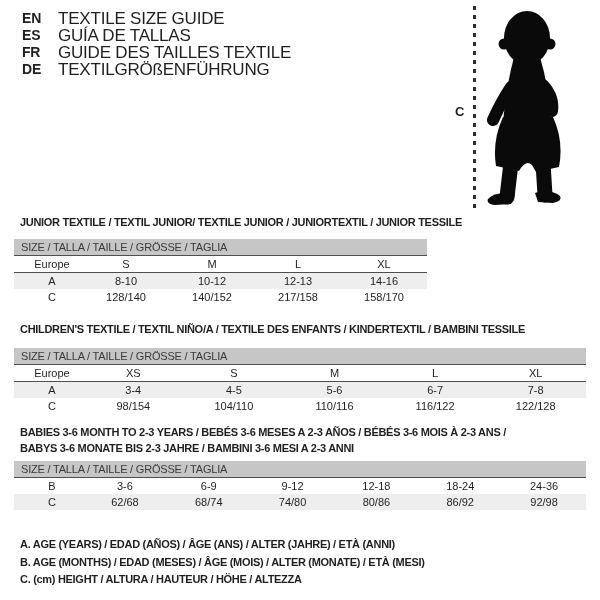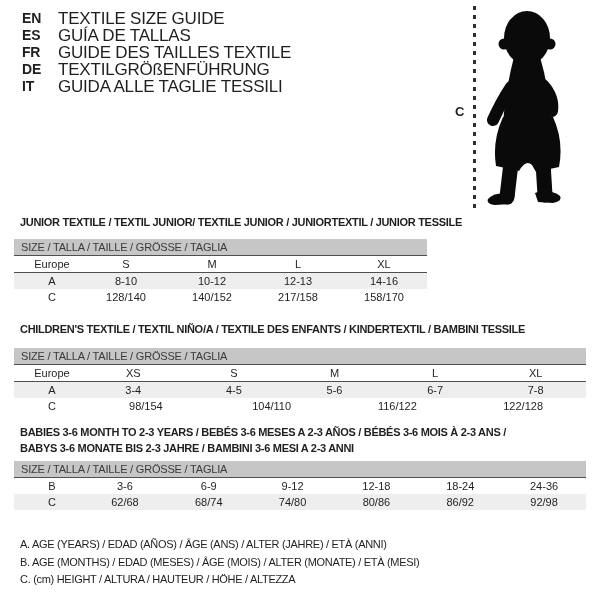--- a/index.html
+++ b/index.html
@@ -38,21 +38,21 @@
     border-bottom:1px solid var(--divider-dark);
   }
   .tbl-row{display:flex; height:16px; line-height:16px;}
   .tbl-row.shaded{background:var(--shaded-row);}
   .tbl-row.divider{border-bottom:1px solid var(--divider-dark);}
   .cell{white-space:nowrap;}
   .label-cell{width:62px; padding-left:7px; text-align:center;}
   .value-cell{flex:1; text-align:center;}
   
   .footnotes{position:absolute; left:20px; top:536px;}
-  .footnote{font-size:11px; font-weight:normal; letter-spacing:-0.3px; height:17.5px; line-height:17.5px; white-space:nowrap;}
+  .footnote{font-size:11px; font-weight:bold; letter-spacing:-0.3px; height:17.5px; line-height:17.5px; white-space:nowrap;}
 </style>
 </head>
 <body>
 
 <div class="canvas">
 
   <div class="lang-block">
       <div class="lang-row">
         <div class="lang-code">EN</div>
         <div class="lang-label">TEXTILE SIZE GUIDE</div>
@@ -61,24 +61,20 @@
         <div class="lang-code">ES</div>
         <div class="lang-label">GUÍA DE TALLAS</div>
       </div>
       <div class="lang-row">
         <div class="lang-code">FR</div>
         <div class="lang-label">GUIDE DES TAILLES TEXTILE</div>
       </div>
       <div class="lang-row">
         <div class="lang-code">DE</div>
         <div class="lang-label">TEXTILGRÖßENFÜHRUNG</div>
-      </div>
-      <div class="lang-row">
-        <div class="lang-code">IT</div>
-        <div class="lang-label">GUIDA ALLE TAGLIE TESSILI</div>
       </div>
     </div>
 
   <div class="figure">
     <span class="c-label">C</span>
     <div class="dotted-line"></div>
     <svg class="baby-svg" width="92" height="202" viewBox="0 0 92 202" aria-hidden="true">
       <g fill="#0a0a0a" stroke="none">
 
         <ellipse cx="46" cy="31" rx="23" ry="27"></ellipse>
@@ -153,20 +149,21 @@
           <div class="cell value-cell">3-4</div>
           <div class="cell value-cell">4-5</div>
           <div class="cell value-cell">5-6</div>
           <div class="cell value-cell">6-7</div>
           <div class="cell value-cell">7-8</div>
         </div>
         <div class="tbl-row">
           <div class="cell label-cell">C</div>
           <div class="cell value-cell">98/154</div>
           <div class="cell value-cell">104/110</div>
+          <div class="cell value-cell">110/116</div>
           <div class="cell value-cell">116/122</div>
           <div class="cell value-cell">122/128</div>
         </div>
       </div>
       <div class="tbl-title" style="left: 20px; top: 424px;">
         <div class="tbl-title-line">BABIES 3-6 MONTH TO 2-3 YEARS / BEBÉS 3-6 MESES A 2-3 AÑOS / BÉBÉS 3-6 MOIS À 2-3 ANS /</div>
         <div class="tbl-title-line">BABYS 3-6 MONATE BIS 2-3 JAHRE / BAMBINI 3-6 MESI A 2-3 ANNI</div>
       </div>
       <div class="tbl" style="left: 14px; top: 461px; width: 572px;">
         <div class="tbl-head">SIZE / TALLA / TAILLE / GRÖSSE / TAGLIA</div>

